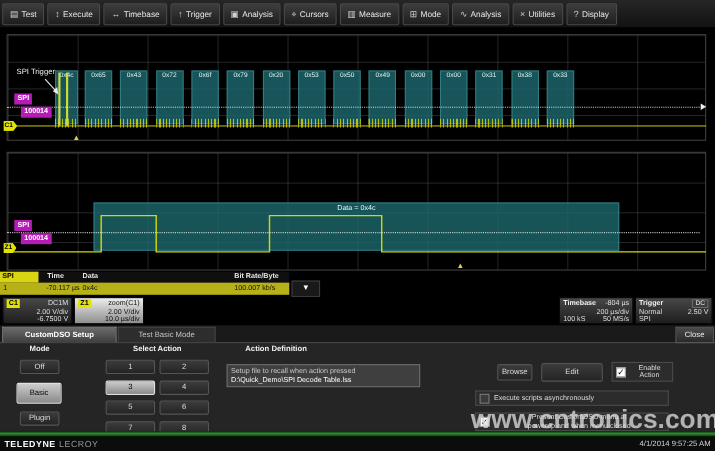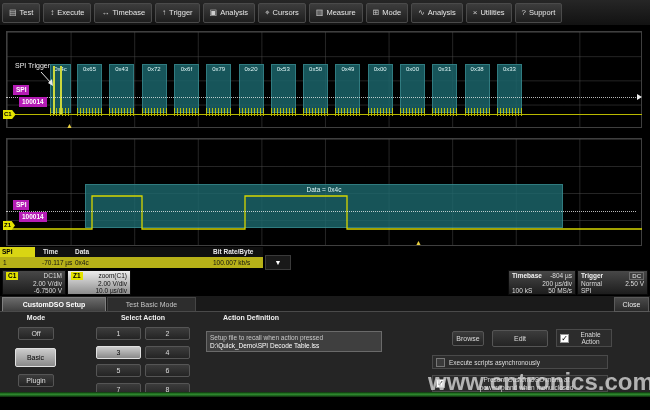--- a/index.html
+++ b/index.html
@@ -134,21 +134,21 @@
       <div class="menu-btn">
         <span class="mi">∿</span>
         <span>Analysis</span>
       </div>
       <div class="menu-btn">
         <span class="mi">×</span>
         <span>Utilities</span>
       </div>
       <div class="menu-btn">
         <span class="mi">?</span>
-        <span>Support</span>
+        <span>Display</span>
       </div>
     </div>
 
   <div class="grid" id="grid1"></div>
   <div class="grid" id="grid2"></div>
 
   <div id="frames">
       <div class="hexblock" style="left: 50px; width: 21px;">0x4c</div>
       <div class="burst" style="left: 50px; width: 21px;"></div>
       <div class="hexblock" style="left: 77px; width: 25px;">0x65</div>
@@ -327,13 +327,19 @@
       <span class="ctr" style="flex:1">
         <span>Present CustomDSO menu at</span><br>
         <span>powerup and when menu closed</span>
       </span>
     </div>
   </div>
 
   <div class="watermark">www.cntronics.com</div>
 
   <div class="greenline"></div>
+  <div class="footer">
+    <span class="brand">
+      <span>TELEDYNE</span><span class="sub">LECROY</span>
+    </span>
+    <span class="dtime">4/1/2014 9:57:25 AM</span>
+  </div>
 </div>
 
 </body></html>

